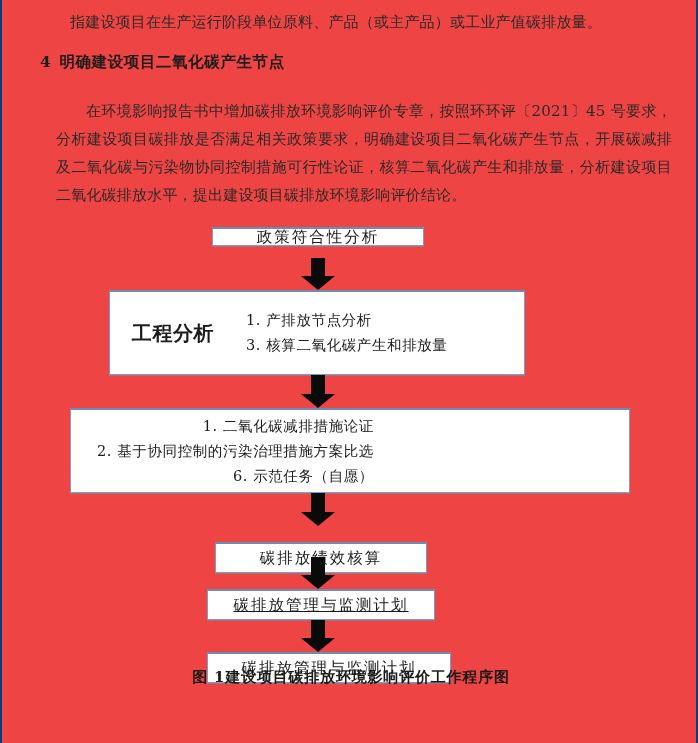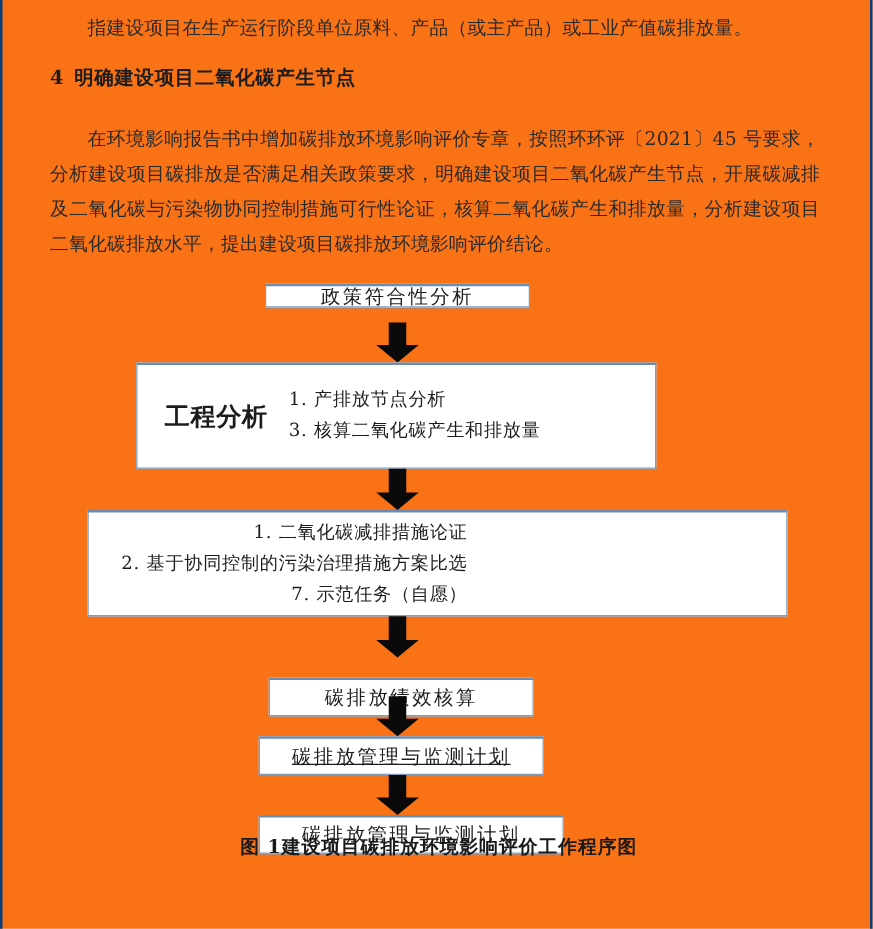--- a/index.html
+++ b/index.html
@@ -17,21 +17,21 @@
 
   
   .page {
     position: absolute;
     left: 0; top: 0;
     width: 698px;
     height: 743px;
     box-sizing: border-box;
     border-left: 2px solid #0b3d79;
     border-right: 2px solid #0b3d79;
-    background: #f97316;
+    background: #ef4444;
   }
 
   .content {
     position: absolute;
     left: 30px;
     top: 0;
     width: 638px;
     height: 743px;
   }
 
@@ -56,21 +56,21 @@
     top: 52px;
     font-size: 15.5px;
     font-weight: bold;
     color: #1d1d1d;
     letter-spacing: 0.6px;
     font-family: "DejaVu Sans", "Liberation Sans", sans-serif;
   }
   .heading .num { margin-right: 8px; font-family: "DejaVu Serif","Liberation Serif",serif; font-weight: bold;}
   .para-body {
     position: absolute;
-    left: 8px;
+    left: 24px;
     top: 97px;
     width: 616px;
   }
 
   
   .flow {
     position: absolute;
     left: 0;
     top: 222px;
     width: 638px;
@@ -164,36 +164,36 @@
         <span>政策符合性分析</span>
       </div>
 
       <div class="arrow" style="left:269px; top:36px; height:32px;">
         <div class="shaft" style="height:19px;"></div>
         <div class="head" style="top:18px;"></div>
       </div>
 
       <div class="fbox" style="left:77px; top:68px; width:416px; height:85px; padding-left:14px;">
         <div class="blabel" style="width:98px;">工程分析</div>
-        <div class="blist" style="margin-left:9px;">
+        <div class="blist" style="margin-left:24px;">
           <div>1. 产排放节点分析</div>
           <div>3. 核算二氧化碳产生和排放量</div>
         </div>
       </div>
 
       <div class="arrow" style="left:269px; top:153px; height:33px;">
         <div class="shaft" style="height:20px;"></div>
         <div class="head" style="top:19px;"></div>
       </div>
 
       <div class="fbox" style="left:38px; top:186px; width:560px; height:85px; padding-left:14px;">
         <div class="blist" style="margin-left:12px;text-align:right;">
           <div>1. 二氧化碳减排措施论证</div>
           <div>2. 基于协同控制的污染治理措施方案比选</div>
-          <div>7. 示范任务（自愿）</div>
+          <div>6. 示范任务（自愿）</div>
         </div>
       </div>
 
       <div class="arrow" style="left:269px; top:271px; height:33px;">
         <div class="shaft" style="height:20px;"></div>
         <div class="head" style="top:19px;"></div>
       </div>
 
       <div class="fbox centered" style="left:183px; top:320px; width:212px; height:31px;">
         <span>碳排放绩效核算</span>

